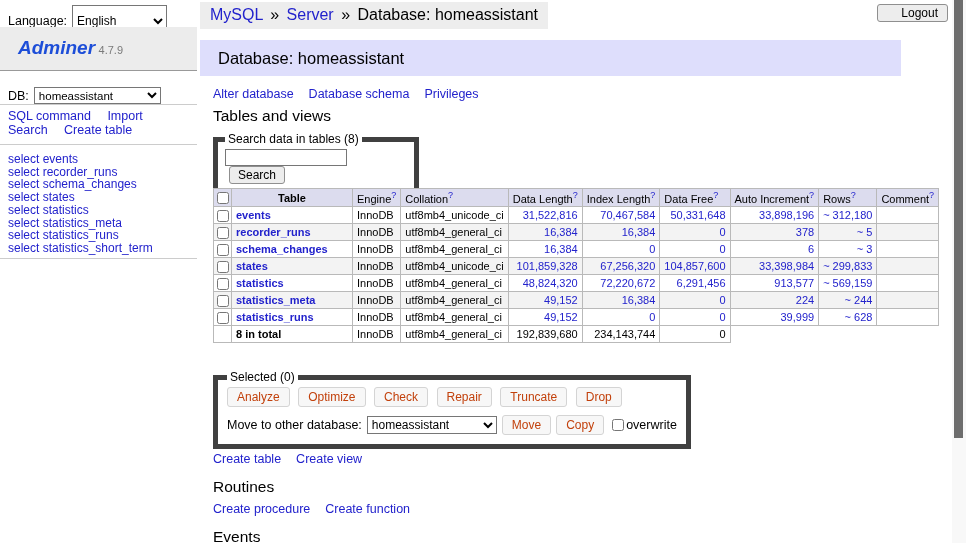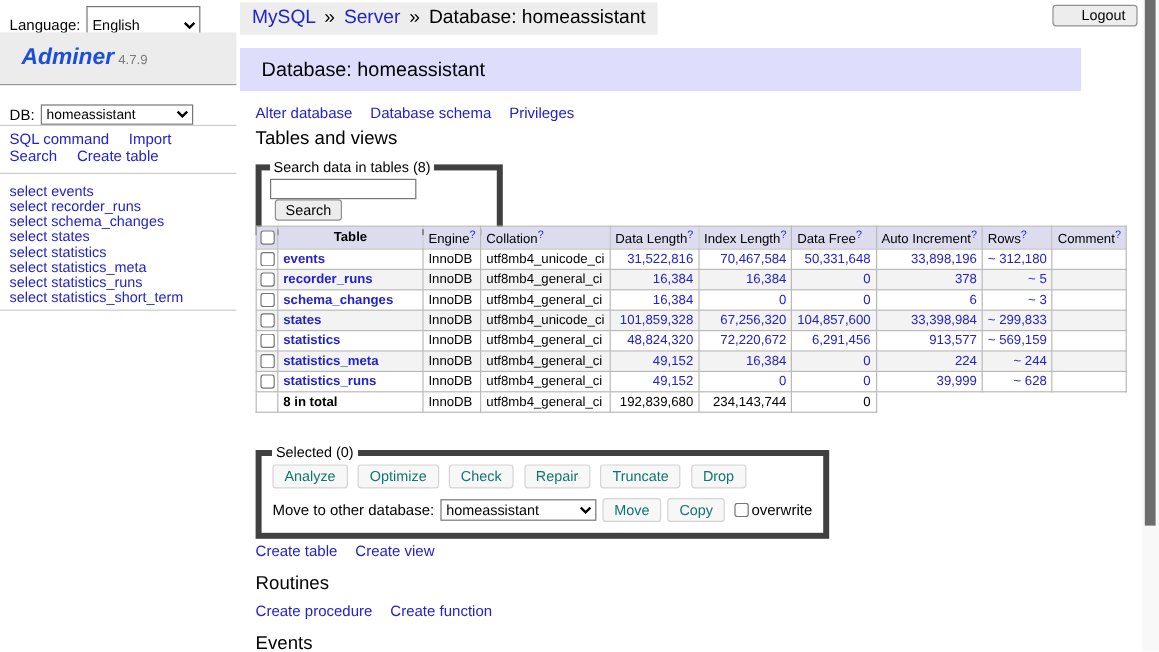--- a/index.html
+++ b/index.html
@@ -5,21 +5,21 @@
   * { box-sizing: border-box; }
   html,body { margin:0; padding:0; }
   body {
     width:966px; height:543px; position:relative; overflow:hidden;
     background:#fff; color:#000;
     font-family:"Liberation Sans","DejaVu Sans",sans-serif; font-size:12.5px;
   }
   a { color:#2222cc; text-decoration:none; cursor:pointer; }
   select { font-size:12px; height:32px; border:1px solid #767676; background:#fff; font-family:inherit; }
   .btn { font-size:12px; padding:1px 9px; background:#ededed; border:1px solid #8f8f8f; border-radius:3px; font-family:inherit; }
-  .btn-disabled { color:#0f766e; background:#f7f7f7; border:1px solid #d4d4d4; border-radius:3px;
+  .btn-disabled { color:#c2410c; background:#f7f7f7; border:1px solid #d4d4d4; border-radius:3px;
     font-size:12px; padding:2px 9px; margin-right:5px; font-family:inherit; }
 
   
   .lang-row { position:absolute; top:5px; left:8px; display:flex; align-items:center; gap:5px; }
   .lang-row select { width:95px; }
   .logout-btn { position:absolute; top:4px; right:18px;padding-left:23px; }
 
   
   .app-header { position:absolute; top:27px; left:0; width:197px; height:44px;
     background:#ececec; border-bottom:1px solid #999; padding:10px 0 0 18px; }

